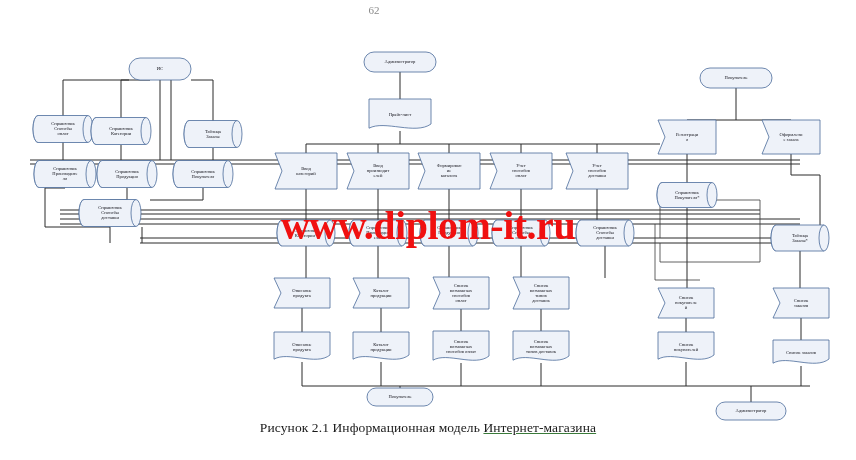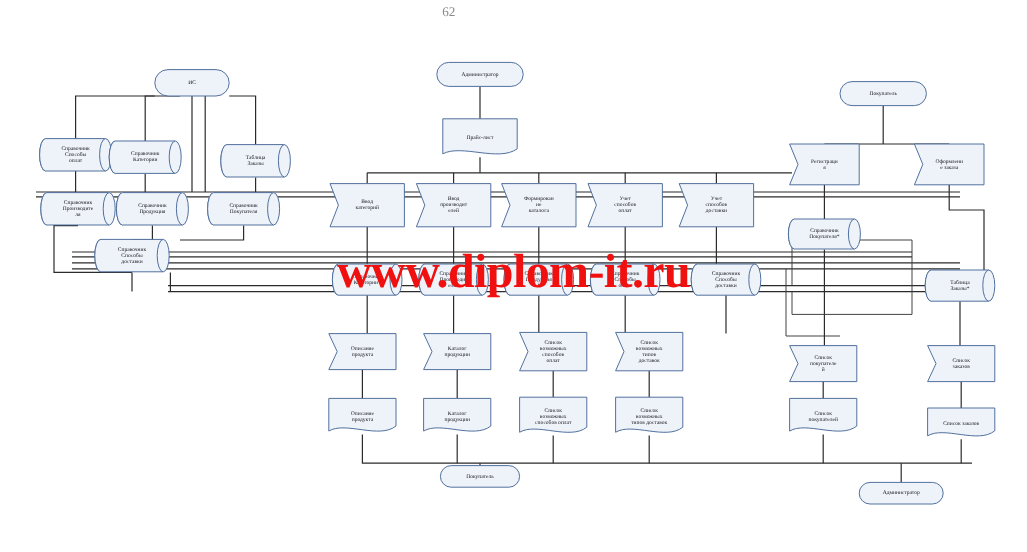--- a/index.html
+++ b/index.html
@@ -405,14 +405,15 @@
         </g>
         <g>
           <rect x="716" y="402" width="70" height="18" rx="9" ry="9" class="nshape"></rect>
           <text x="751" y="411" class="node-label">Администратор</text>
         </g>
       </g>
   </svg>
 
   <div id="watermark">www.diplom-it.ru</div>
 
+  <div id="caption"><span>Рисунок 2.1 Информационная модель </span><span class="underlined">Интернет-магазина</span></div>
 
 </div>
 
 </body></html>

